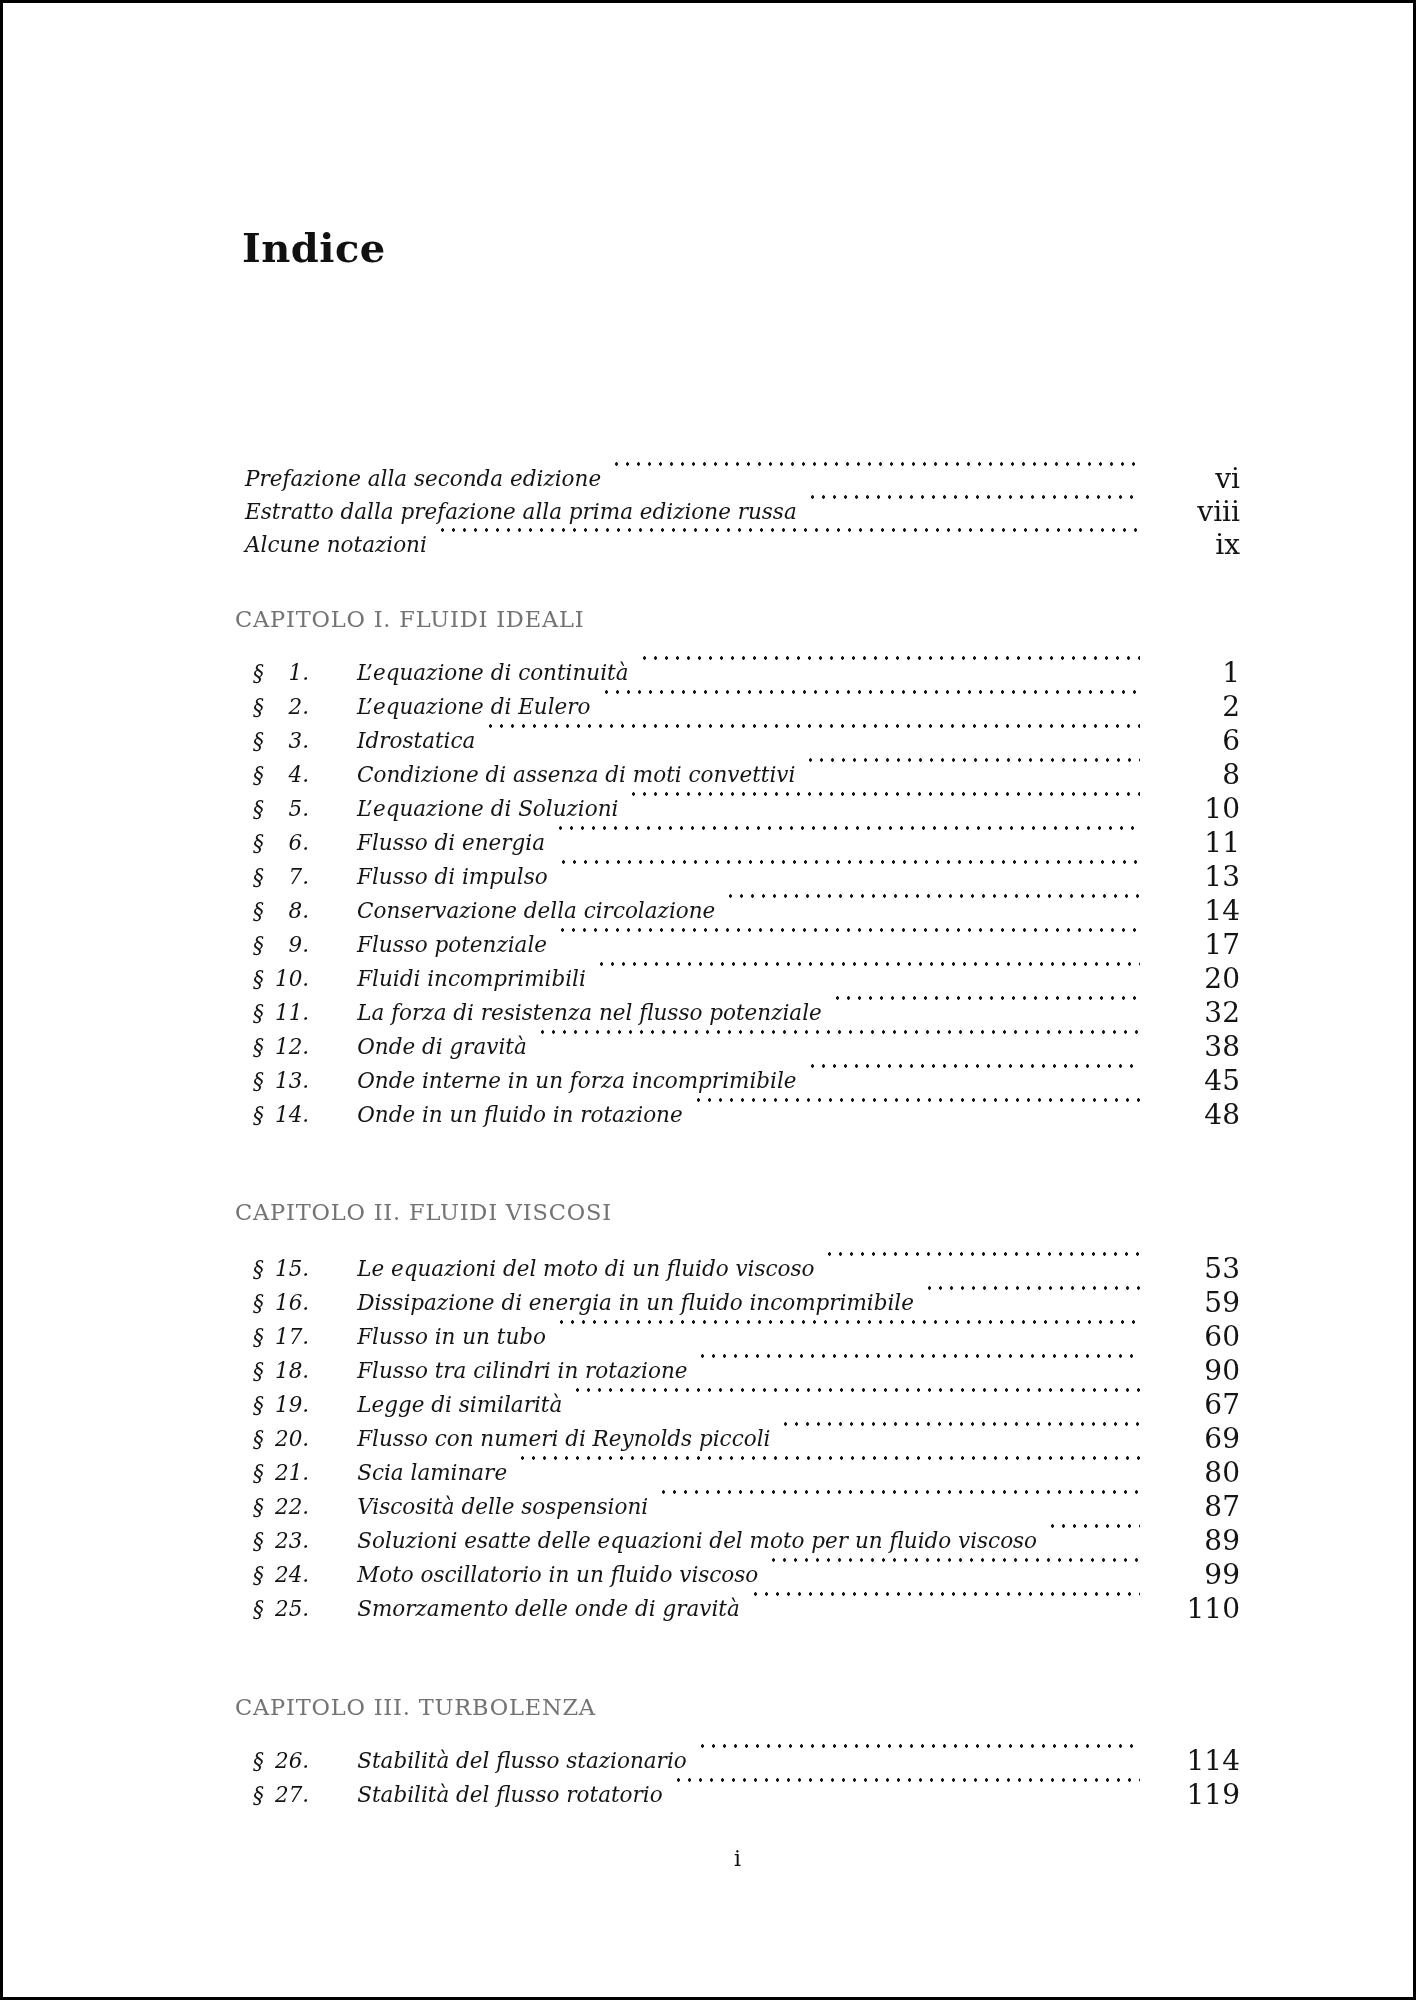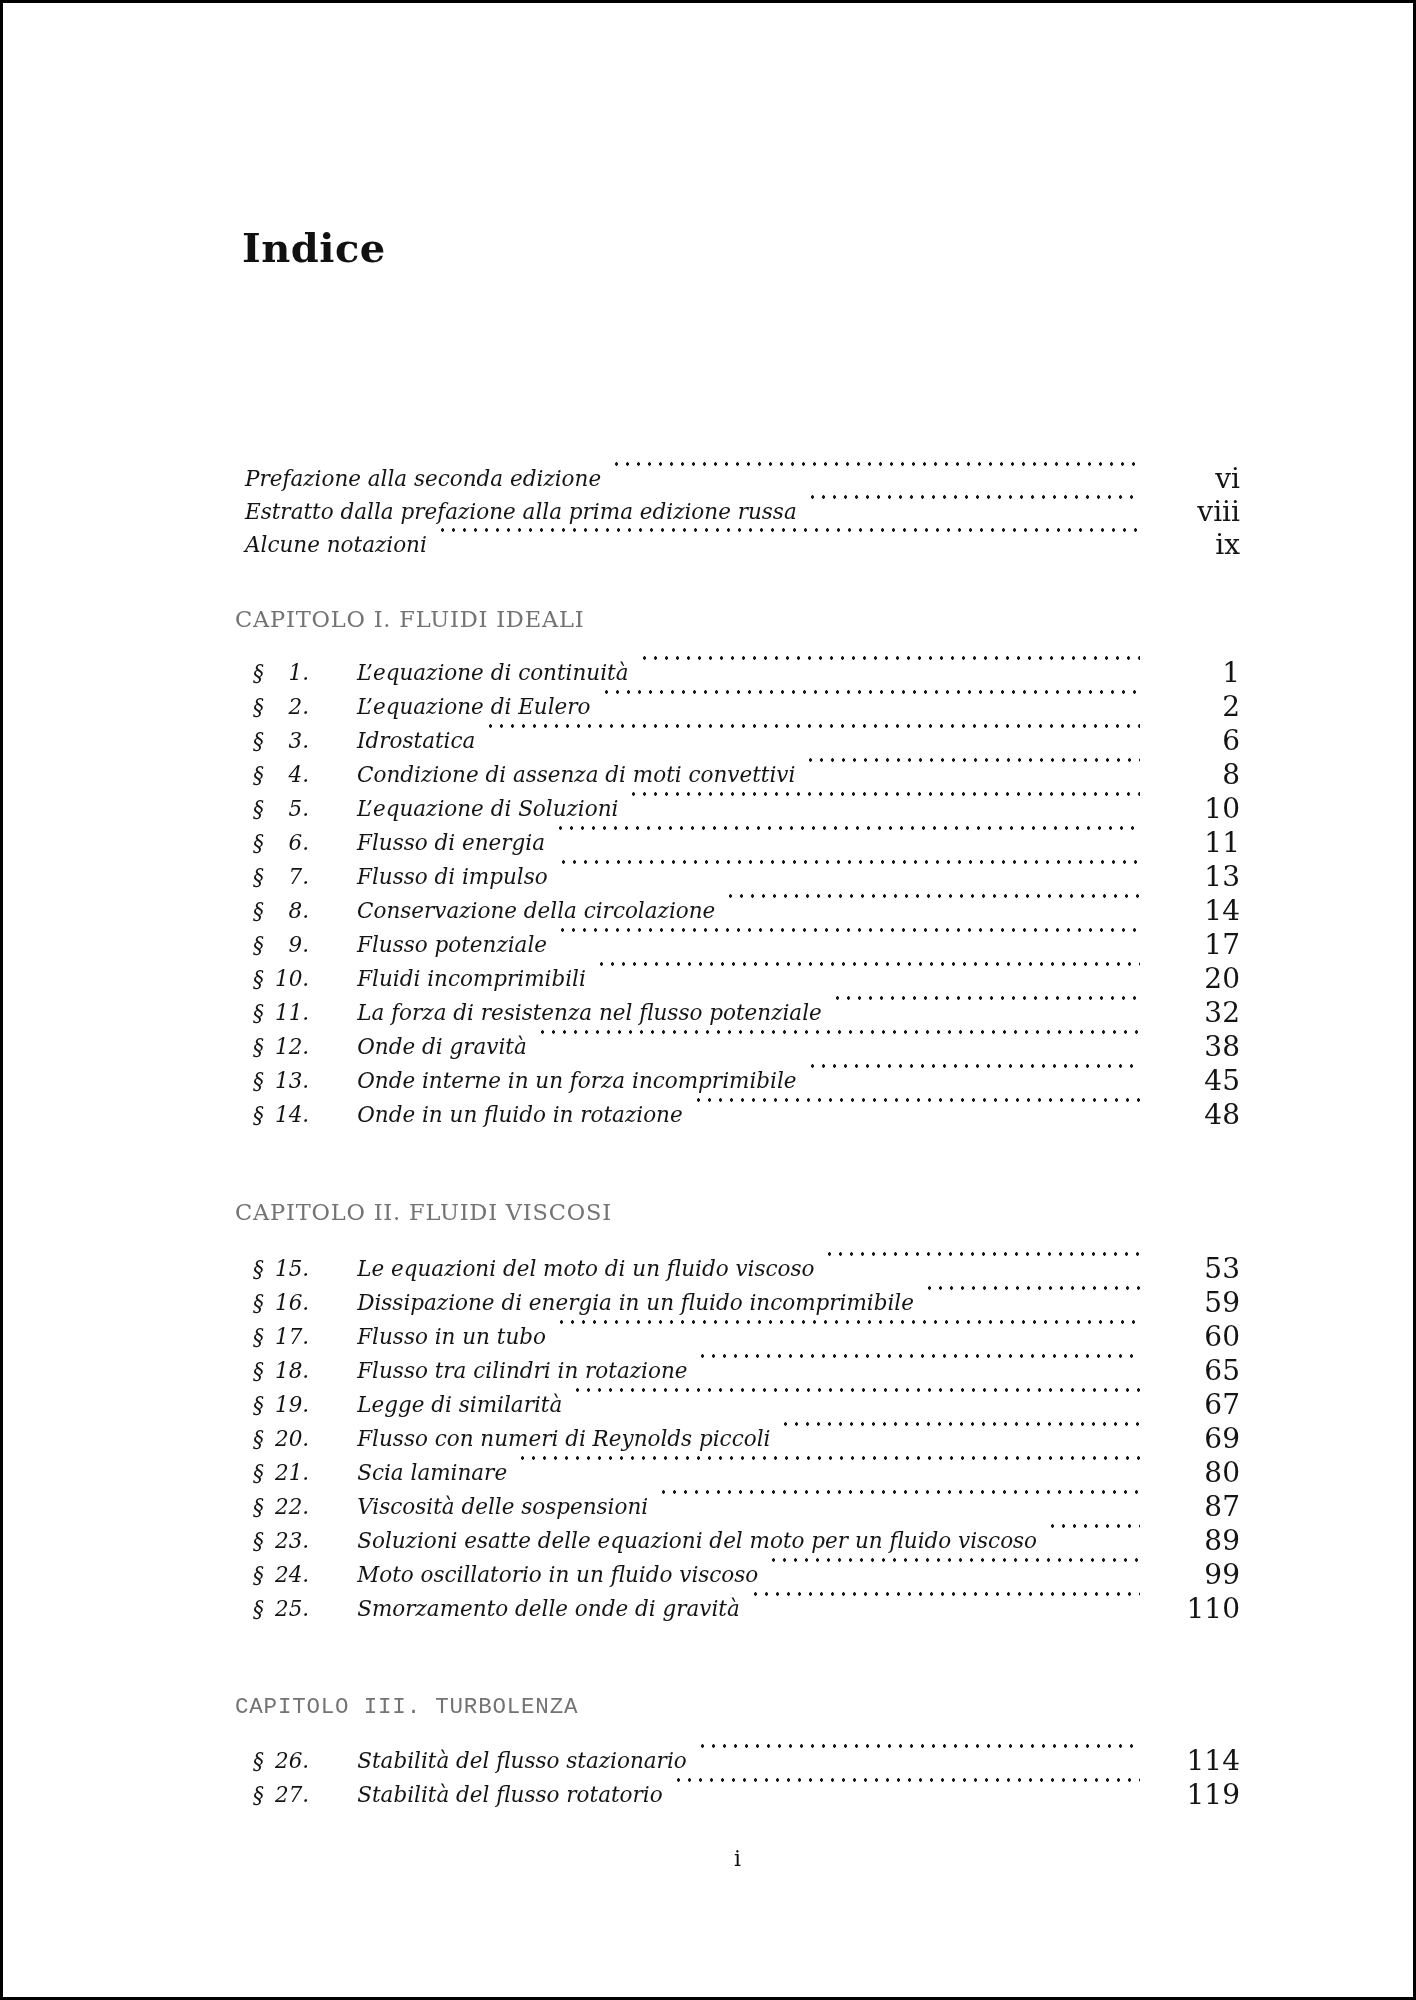--- a/index.html
+++ b/index.html
@@ -70,21 +70,21 @@
     font-size: 22.5px;
     line-height: 34px;
     font-style: normal;
     letter-spacing: 0.8px;
     color: #737373;
   }
   .chapter-1 .chap-heading { margin-top: 41px; }
   .chapter-1 .entries      { margin-top: 20px; }
   .chapter-2 .chap-heading { margin-top: 63px; }
   .chapter-2 .entries      { margin-top: 23px; }
-  .chapter-3 .chap-heading { margin-top: 64px; font-family: Liberation Mono, monospace; }
+  .chapter-3 .chap-heading { margin-top: 64px; }
   .chapter-3 .entries      { margin-top: 20px; }
   .folio {
     margin-top: 34px;
     text-align: center;
     font-size: 22px;
     line-height: 26px;
     font-style: normal;
     color: #111;
   }
 </style>
@@ -240,21 +240,21 @@
             <span class="no">17.</span>
             <span class="entry-title">Flusso in un tubo</span>
             <span class="leader"></span>
             <span class="pageno">60</span>
           </div>
           <div class="row entry-row">
             <span class="mark">§</span>
             <span class="no">18.</span>
             <span class="entry-title">Flusso tra cilindri in rotazione</span>
             <span class="leader"></span>
-            <span class="pageno">65</span>
+            <span class="pageno">90</span>
           </div>
           <div class="row entry-row">
             <span class="mark">§</span>
             <span class="no">19.</span>
             <span class="entry-title">Legge di similarità</span>
             <span class="leader"></span>
             <span class="pageno">67</span>
           </div>
           <div class="row entry-row">
             <span class="mark">§</span>

